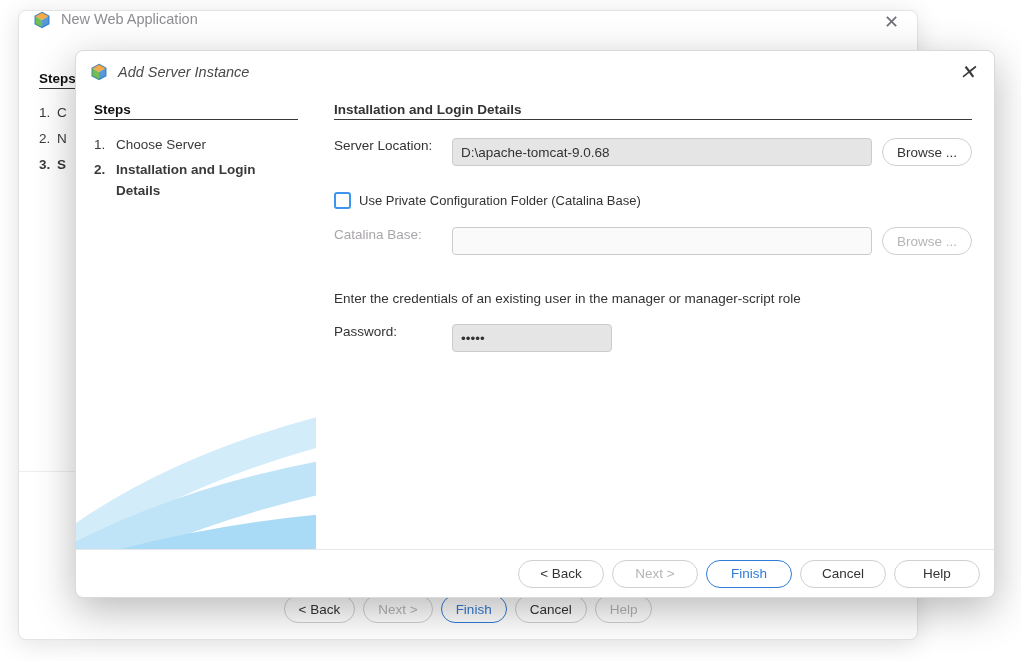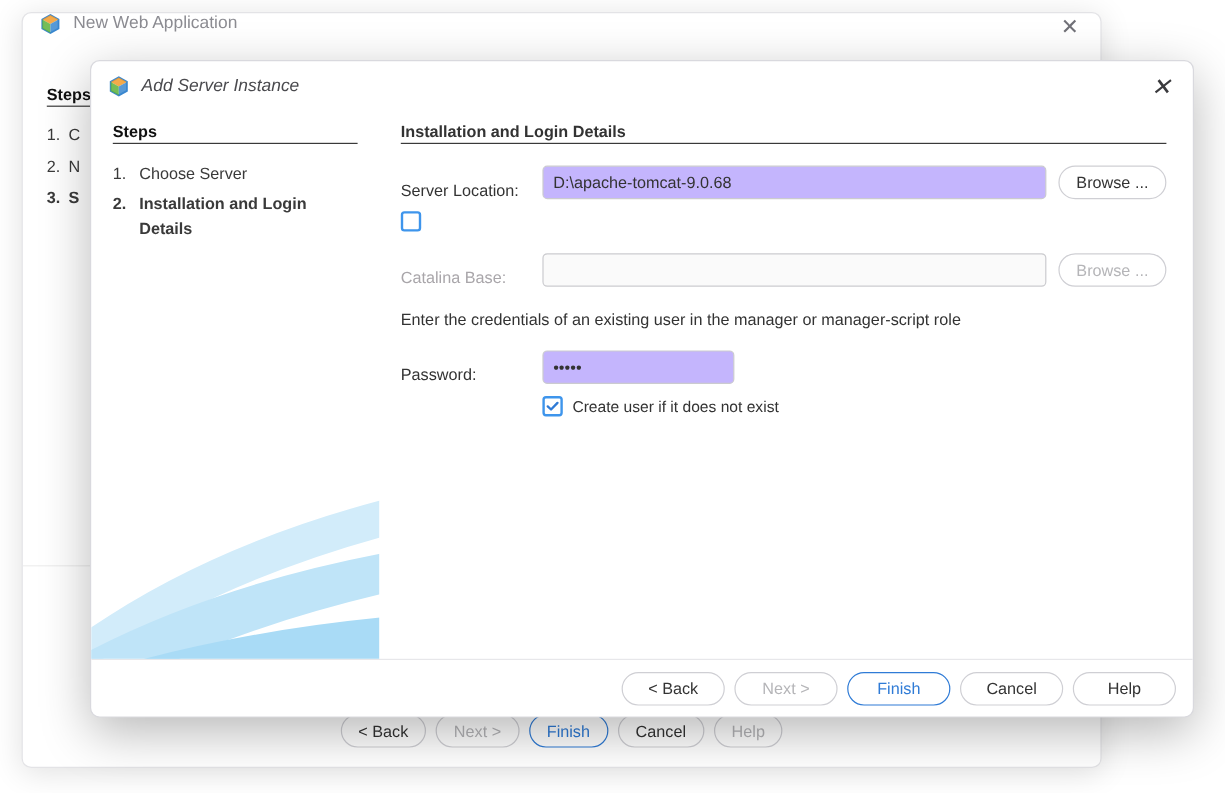--- a/index.html
+++ b/index.html
@@ -171,38 +171,38 @@
       border-bottom: 1px solid #3a3a3a;
       padding-bottom: 2px;
       margin-bottom: 18px;
     }
     .main-panel .instr {
       font-size: 13.5px;
       margin-bottom: 18px;
     }
     .form-row {
       display: flex;
-      align-items: flex-end;
+      align-items: flex-start;
       gap: 10px;
-      margin-bottom: 10px;
+      margin-bottom: 26px;
     }
     .form-row label.lbl {
       width: 108px;
       flex-shrink: 0;
       font-size: 13.5px;
     }
     .form-row label.lbl.disabled { color: #a9a6aa; }
     input[type="text"], input[type="password"] {
       font-family: inherit;
       font-size: 13.5px;
       padding: 4px 8px;
       height: 28px;
       border: 1px solid #cbcbcf;
       border-radius: 4px;
-      background: #c4b5fd;
+      background: #e5e5e5;
       color: #333;
     }
     input[type="text"].wide { flex: 1; }
     input[type="text"].mid, input[type="password"].mid { width: 160px; }
     input.disabled {
       background: #fafafa;
       color: #999;
     }
     .btn {
       font-family: inherit;
@@ -333,46 +333,39 @@
       <div class="section-h">Installation and Login Details</div>
 
       <div class="form-row">
         <label class="lbl">Server Location:</label>
         <input type="text" class="wide" value="D:\apache-tomcat-9.0.68" style="">
         <button class="btn" style="min-width:86px">Browse ...</button>
       </div>
 
       <div class="chk-row">
         <span class="chkbox"></span>
+        <span>Use Private Configuration Folder (Catalina Base)</span>
       </div>
 
       <div class="form-row">
         <label class="lbl disabled">Catalina Base:</label>
         <input type="text" class="wide disabled" disabled="" value="" style="">
         <button class="btn disabled" disabled="" style="min-width:86px">Browse ...</button>
       </div>
 
       <div class="sep-gap"></div>
 
       <div class="instr">Enter the credentials of an existing user in the manager or manager-script role</div>
 
 
       <div class="form-row">
         <label class="lbl">Password:</label>
         <input type="text" class="mid" value="•••••" style="">
       </div>
 
-      <div class="chk-row" style="margin-left:118px">
-        <span class="chkbox checked">
-          <svg viewBox="0 0 16 16">
-              <path d="M3 8.2 L6.4 11.4 L13 4.6" fill="none" stroke="#2f7bd6" stroke-width="2.4" stroke-linecap="round" stroke-linejoin="round"></path>
-            </svg>
-        </span>
-        <span>Create user if it does not exist</span>
-      </div>
     </div>
   </div>
 
   <div class="button-bar">
     <button class="btn">&lt; Back</button>
     <button class="btn disabled" disabled="">Next &gt;</button>
     <button class="btn default">Finish</button>
     <button class="btn">Cancel</button>
     <button class="btn">Help</button>
   </div>

